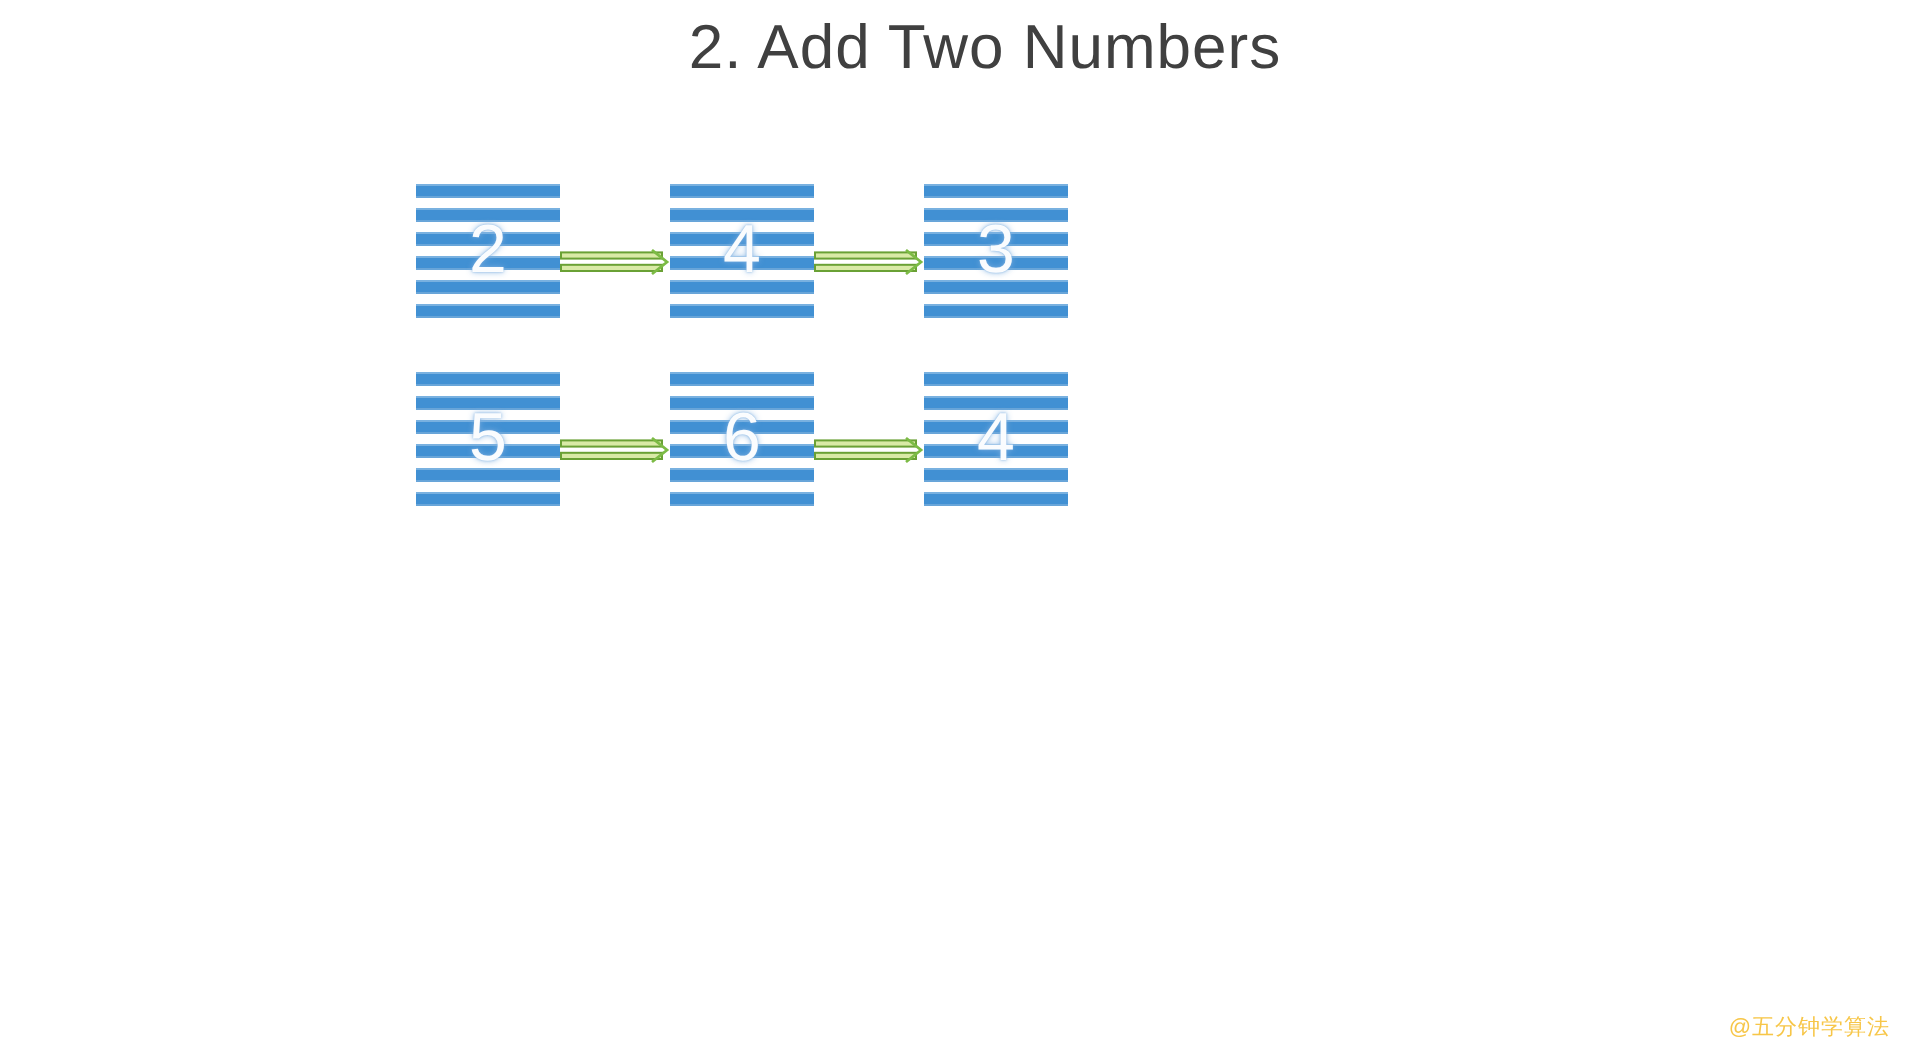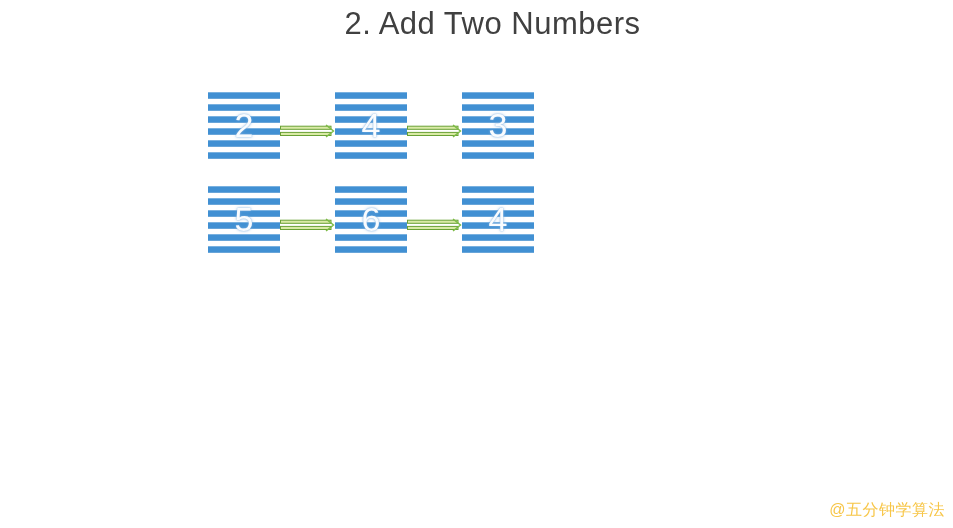--- a/index.html
+++ b/index.html
@@ -59,21 +59,21 @@
     height: 14px;
     margin-top: 32px;
     flex: 0 0 auto;
     line-height: 0;
   }
   .watermark {
     position: absolute;
     right: 8px;
     bottom: 7px;
     color: #f7c648;
-    font-size: 16px;
+    font-size: 11px;
     letter-spacing: 0.5px;
   }
 </style>
 </head>
 <body>
 
 <div class="canvas">
 
   <div class="title">2. Add Two Numbers</div>
 

